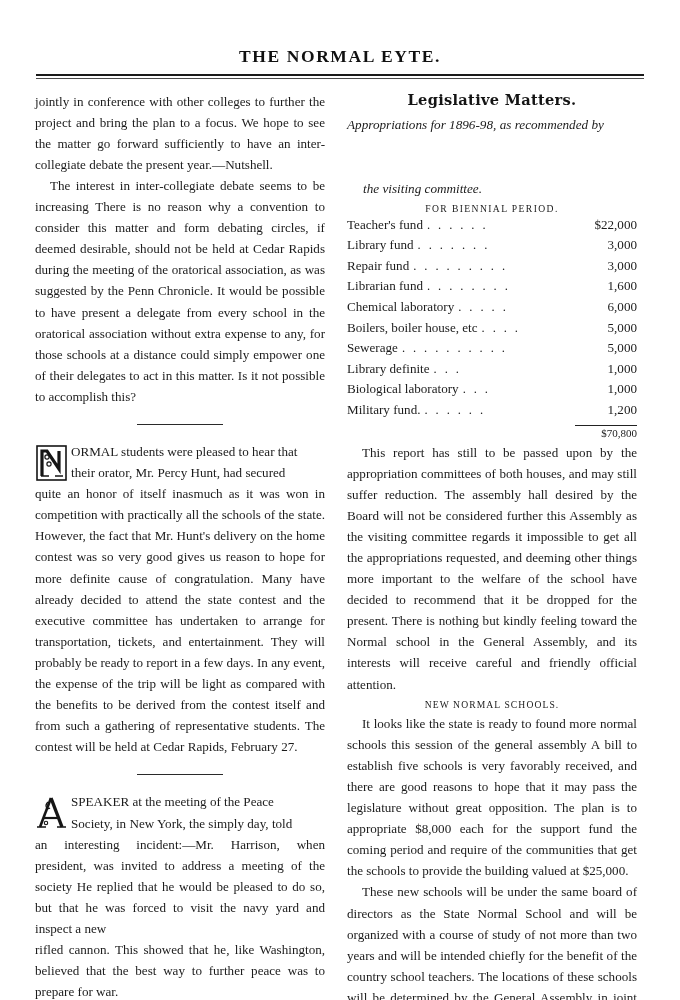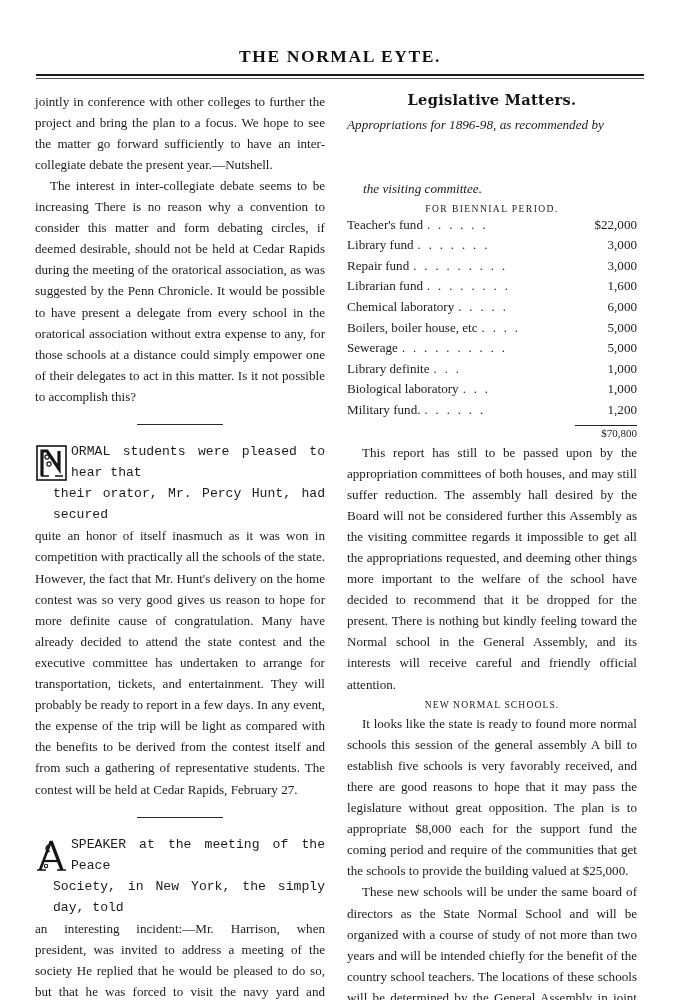--- a/index.html
+++ b/index.html
@@ -94,21 +94,21 @@
     font-family: "DejaVu Serif", serif;
     font-weight: bold;
     font-size: 33px;
     line-height: 36px;
     text-align: center;
     color: #151515;
     position: relative;
   }
   .dropcap svg { display: block; }
   
-  .dc-line1 { display: block; text-indent: 0; font-family: Liberation Mono, monospace; }
+  .dc-line1 { display: block; text-indent: 0; }
   .dc-rest  { display: block; }
   .dc-pad2 { padding-left: 18px; }
   .dc-pad3 { padding-left: 34px; }
 
   
   .section-title {
     text-align: center;
     font-family: "DejaVu Serif", serif;
     font-weight: bold;
     font-size: 14.6px;

